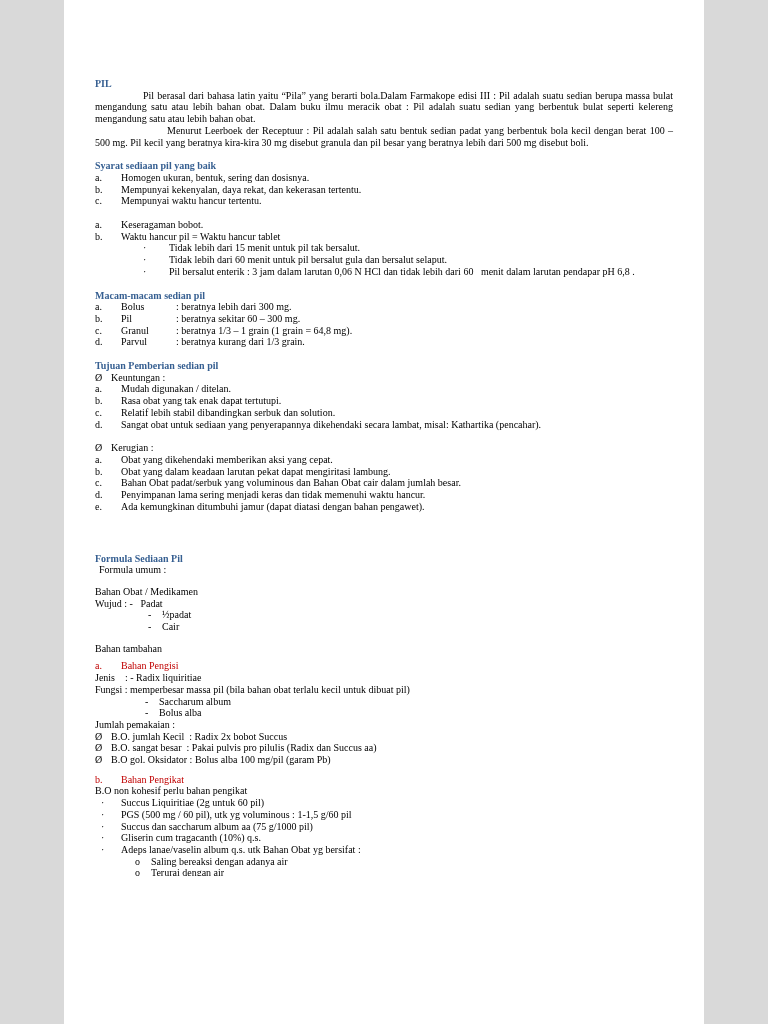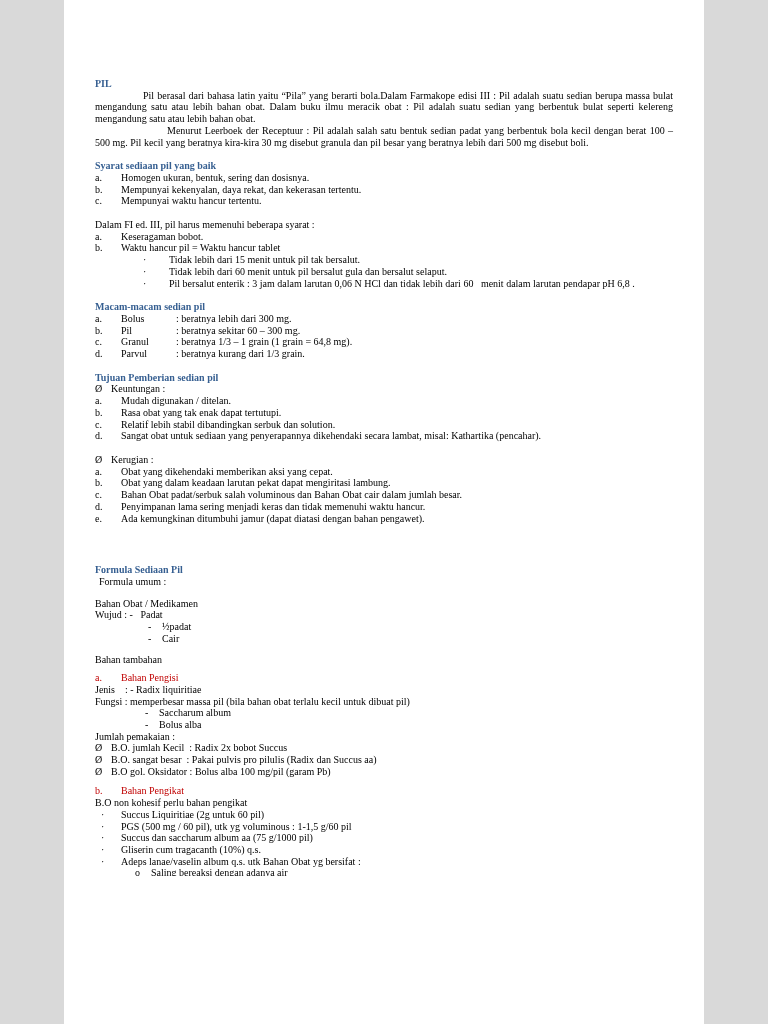--- a/index.html
+++ b/index.html
@@ -45,21 +45,20 @@
       </div>
       <div class="block li">
         <span class="lbl" style="width: 26px;">b.</span>
         <span class="txt">Mempunyai kekenyalan, daya rekat, dan kekerasan tertentu.</span>
       </div>
       <div class="block li">
         <span class="lbl" style="width: 26px;">c.</span>
         <span class="txt">Mempunyai waktu hancur tertentu.</span>
       </div>
       <div class="gap" style="height: 12px;"></div>
-      <div class="block t">Dalam FI ed. III, pil harus memenuhi beberapa syarat :</div>
       <div class="block li">
         <span class="lbl" style="width: 26px;">a.</span>
         <span class="txt">Keseragaman bobot.</span>
       </div>
       <div class="block li">
         <span class="lbl" style="width: 26px;">b.</span>
         <span class="txt">Waktu hancur pil = Waktu hancur tablet</span>
       </div>
       <div class="block li" style="margin-left: 48px;">
         <span class="lbl" style="width: 26px;">·</span>
@@ -125,21 +124,21 @@
       <div class="block li">
         <span class="lbl" style="width: 26px;">a.</span>
         <span class="txt">Obat yang dikehendaki memberikan aksi yang cepat.</span>
       </div>
       <div class="block li">
         <span class="lbl" style="width: 26px;">b.</span>
         <span class="txt">Obat yang dalam keadaan larutan pekat dapat mengiritasi lambung.</span>
       </div>
       <div class="block li">
         <span class="lbl" style="width: 26px;">c.</span>
-        <span class="txt">Bahan Obat padat/serbuk salah voluminous dan Bahan Obat cair dalam jumlah besar.</span>
+        <span class="txt">Bahan Obat padat/serbuk yang voluminous dan Bahan Obat cair dalam jumlah besar.</span>
       </div>
       <div class="block li">
         <span class="lbl" style="width: 26px;">d.</span>
         <span class="txt">Penyimpanan lama sering menjadi keras dan tidak memenuhi waktu hancur.</span>
       </div>
       <div class="block li">
         <span class="lbl" style="width: 26px;">e.</span>
         <span class="txt">Ada kemungkinan ditumbuhi jamur (dapat diatasi dengan bahan pengawet).</span>
       </div>
       <div class="gap" style="height: 40px;"></div>

